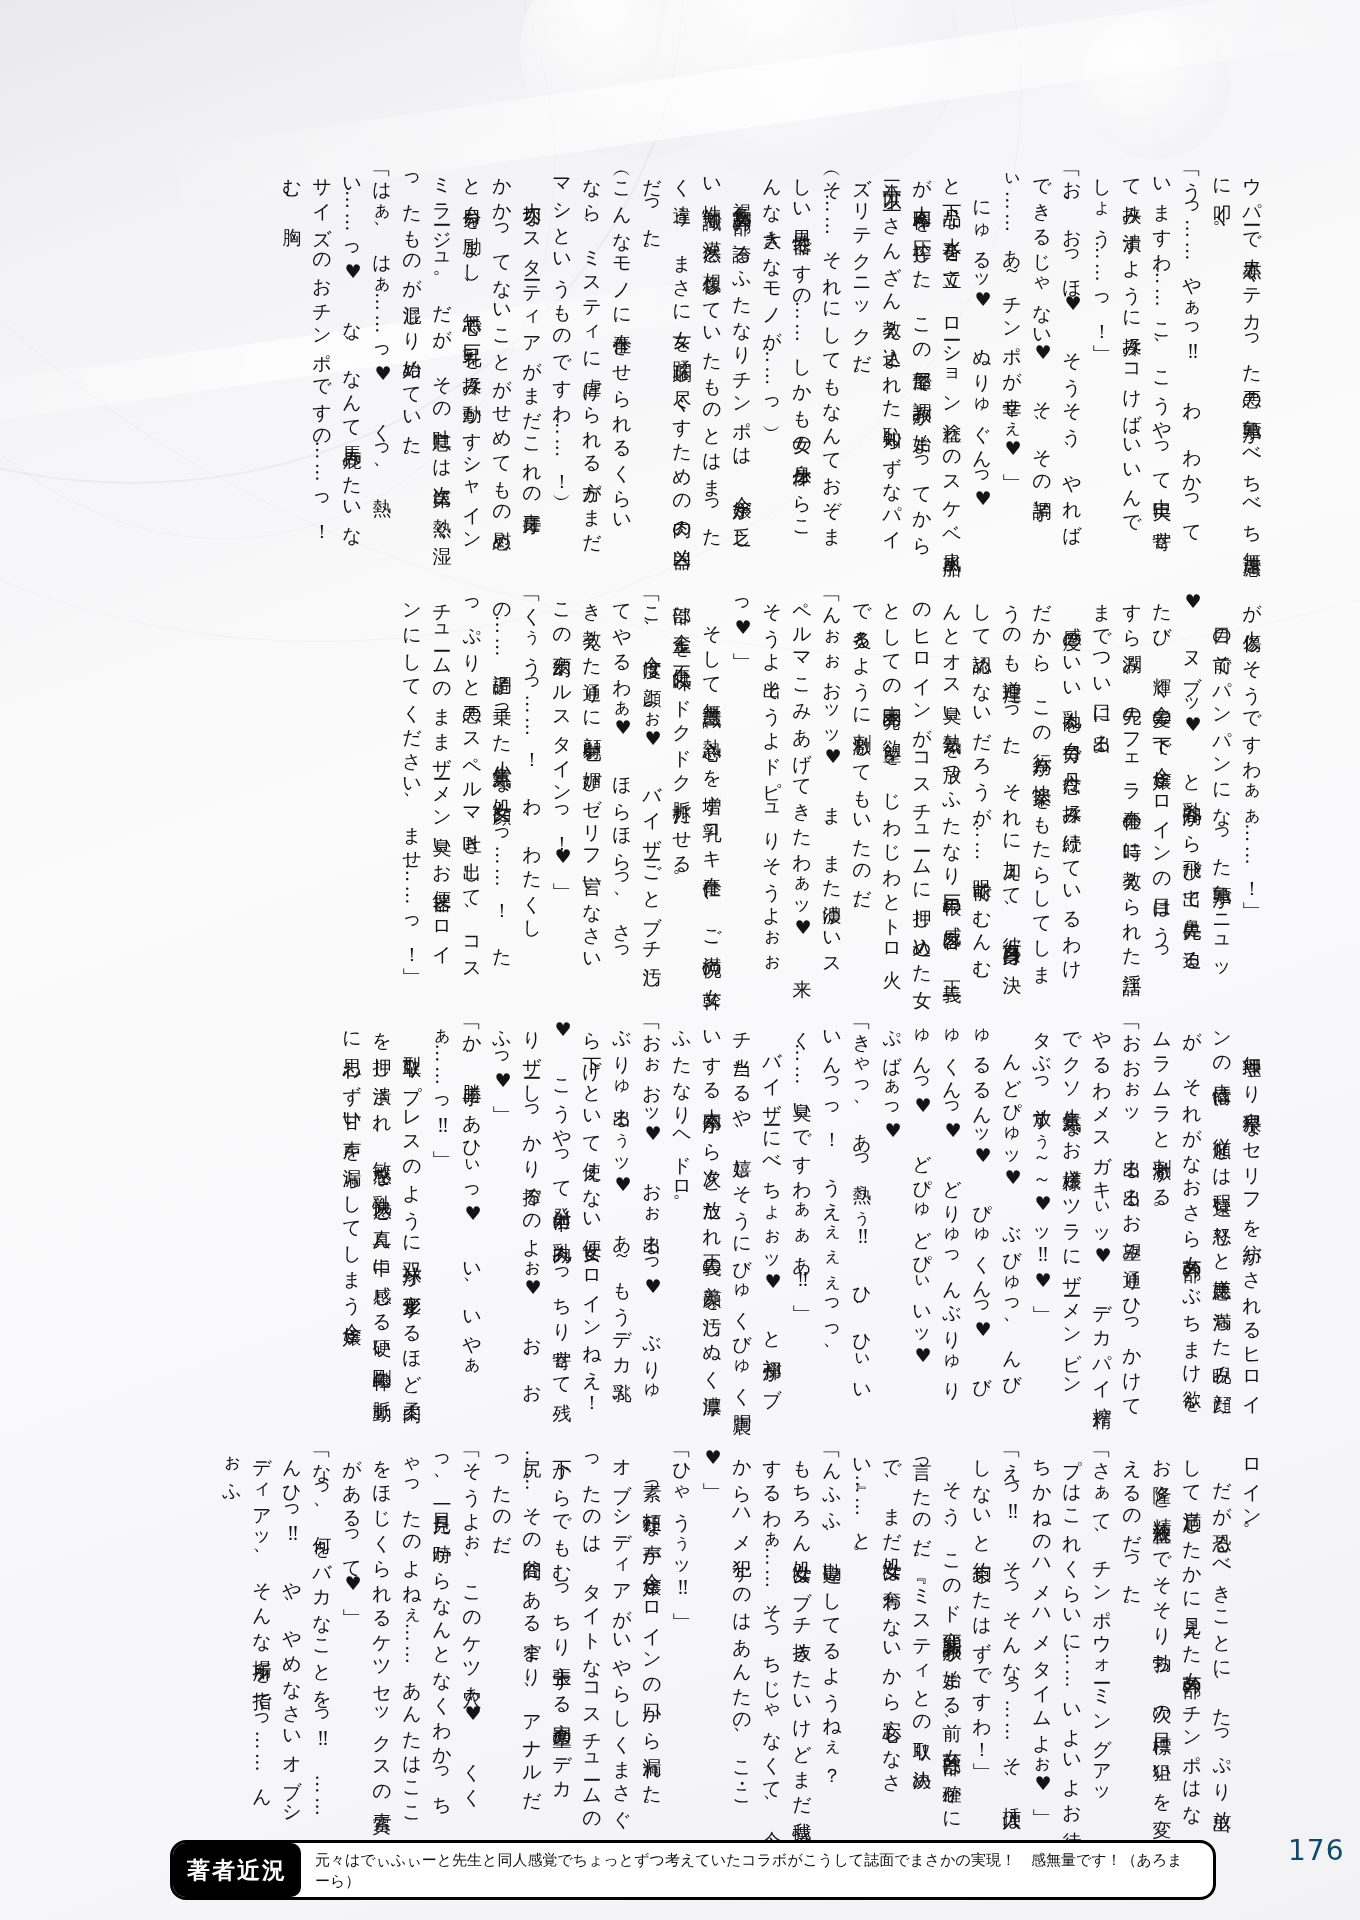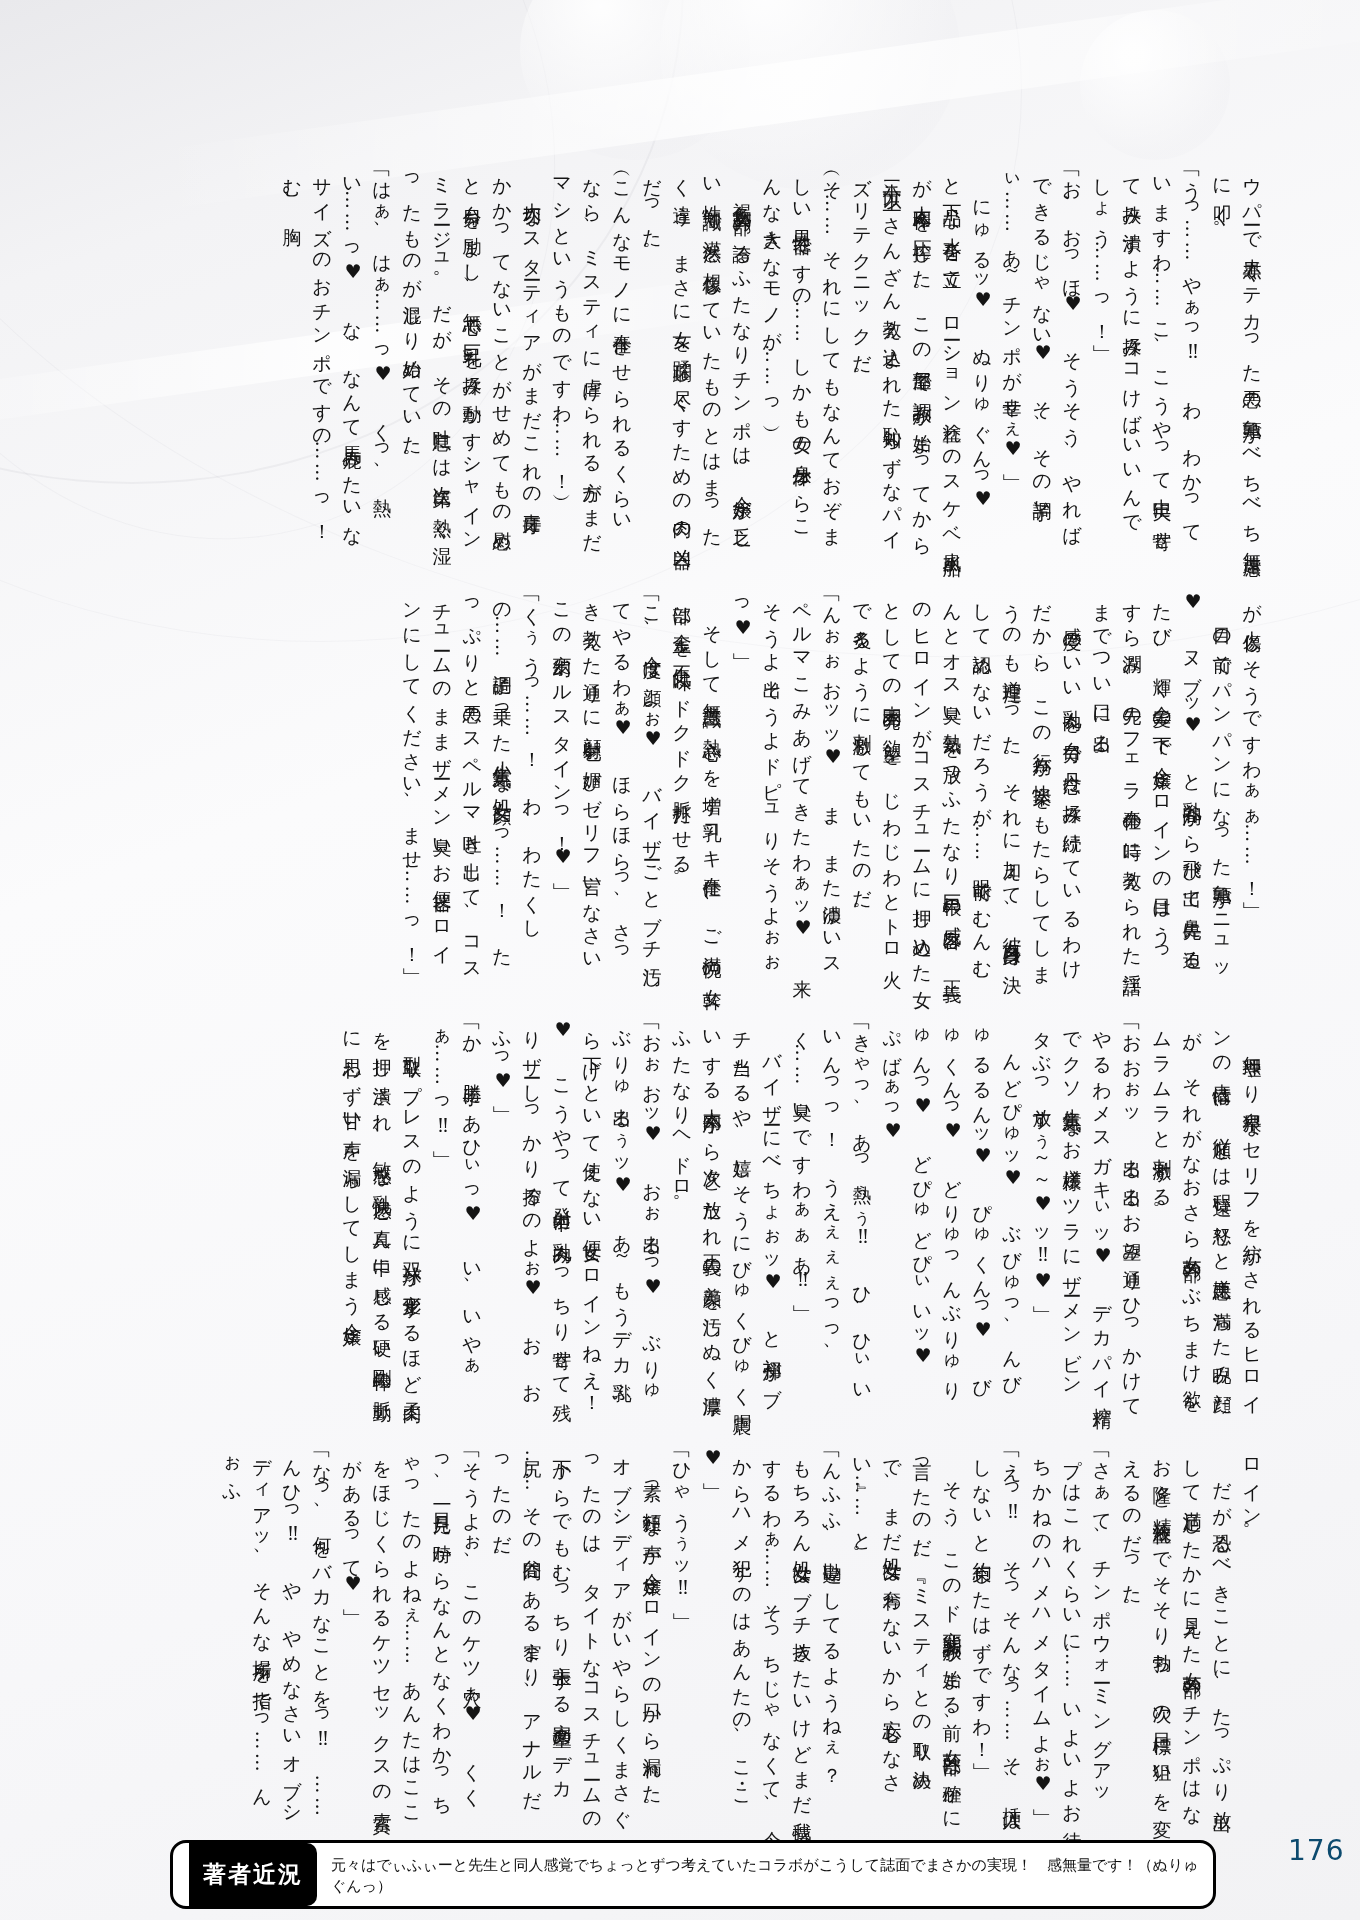--- a/index.html
+++ b/index.html
@@ -22,25 +22,24 @@
     text-align:left;
   }
   .band p{margin:0;padding:0;}
 
   .page-number{
     position:absolute;left:1288px;top:1834px;
     font-family:"DejaVu Sans","Liberation Sans",sans-serif;
     font-size:28px;color:#0c4a6e;letter-spacing:1px;
   }
   .footer-bar{
-    position:absolute;left:170px;top:1840px;width:1046px;height:69px;
+    position:absolute;left:170px;top:1840px;width:1046px;height:60px;
     background:#ffffff;border:3px solid #000;border-radius:16px;
     display:flex;align-items:stretch;overflow:hidden;
     box-sizing:border-box;
-    padding-left:16px;
   }
   .footer-label{
     background:#000;color:#fff;flex:0 0 128px;
     display:flex;align-items:center;justify-content:center;
     font-family:"DejaVu Sans","Liberation Sans",sans-serif;
     font-weight:bold;font-size:23px;letter-spacing:2px;
     border-radius:0 10px 10px 0;
   }
   .footer-text{
     font-family:"DejaVu Sans","Liberation Sans",sans-serif;
@@ -101,14 +100,14 @@
     <p>「ひゃうぅッ‼」</p>
     <p>　素っ頓狂な声が令嬢ヒロインの口から漏れた。　オブシディアがいやらしくまさぐったのは、タイトなコスチュームの下からでもむっちり主張する安産型のデカ尻……その谷間にある窄まり、アナルだったのだ。</p>
     <p>「そうよぉ、このケツ穴ぁ♥　くくっ、一目見た時からなんとなくわかっちゃったのよねぇ……あんたはここをほじくられるケツセックスの素質があるって♥」</p>
     <p>「なっ、何をバカなことをっ‼　……んひっ‼　や、やめなさいオブシディアッ、そんな場所を指でっ……んぉふ</p>
   </div>
 
 <div class="page-number">176</div>
 
 <div class="footer-bar">
   <div class="footer-label">著者近況</div>
-  <div class="footer-text">元々はでぃふぃーと先生と同人感覚でちょっとずつ考えていたコラボがこうして誌面でまさかの実現！　感無量です！（ぬりゅぐんっ）</div>
+  <div class="footer-text">元々はでぃふぃーと先生と同人感覚でちょっとずつ考えていたコラボがこうして誌面でまさかの実現！　感無量です！（あろまーら）</div>
 </div>
 
 </body></html>

